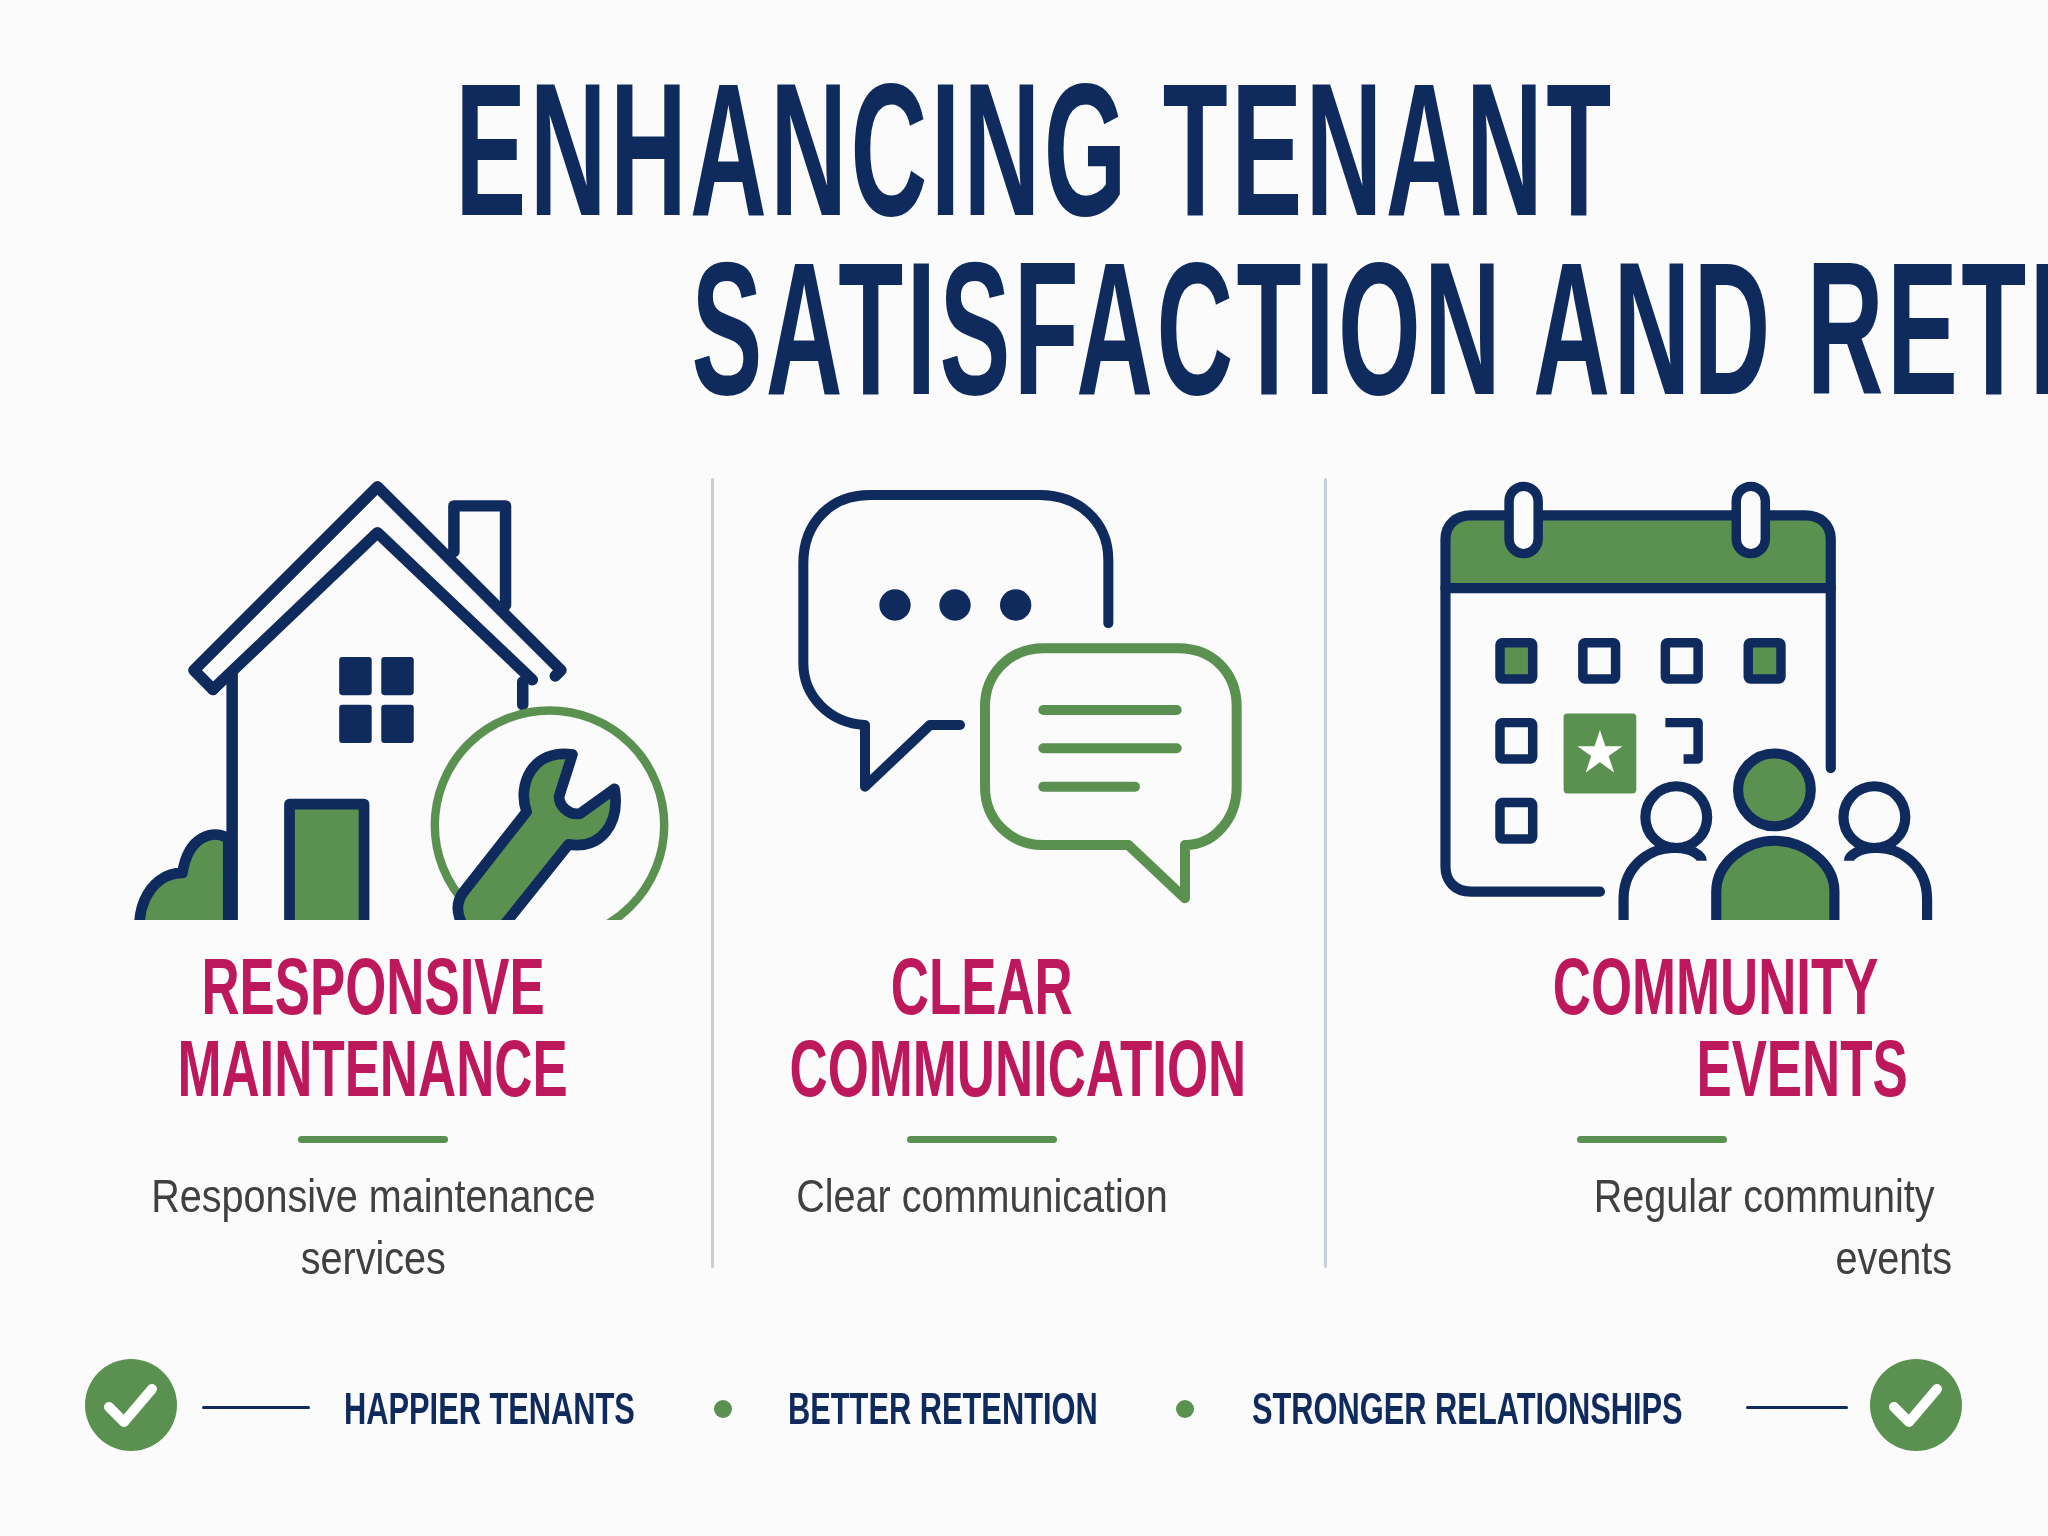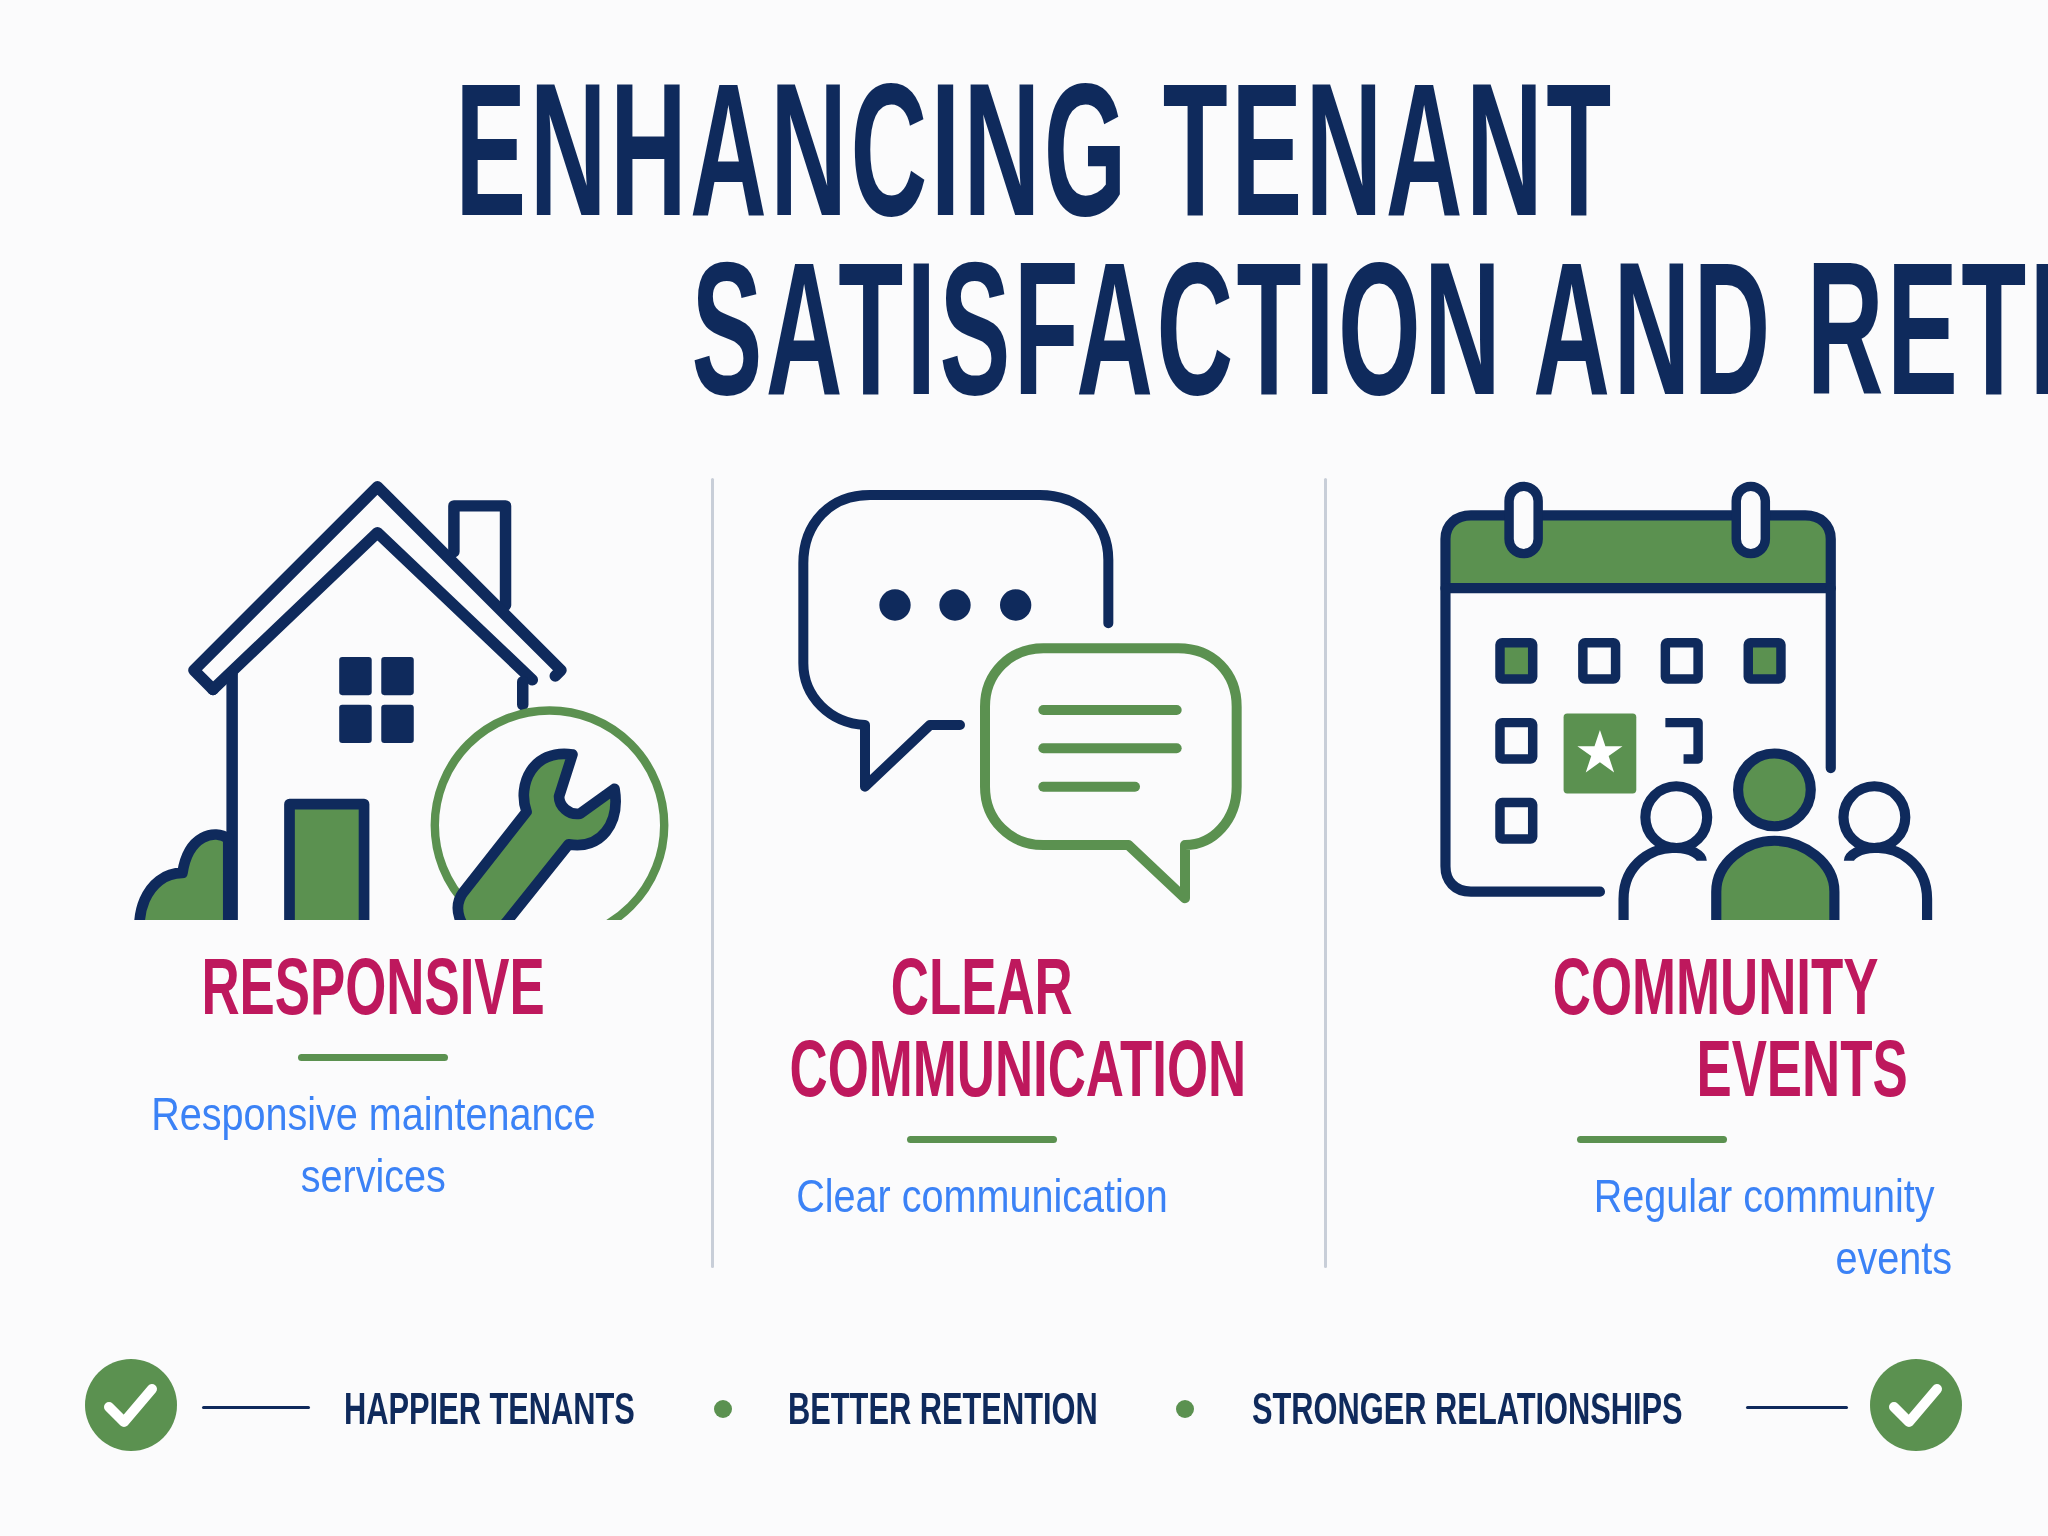--- a/index.html
+++ b/index.html
@@ -30,21 +30,21 @@
     font-weight:700; font-size:80px; line-height:82px; color:#be185d;
     white-space:nowrap;
   }
   .heading span { display:inline-block; transform:scale(0.66,1); transform-origin:center; }
   .heading .l1 { margin-top:6px; }
   .accent {
     width:150px; height:7px; border-radius:4px; background:#5b9150;
     margin:26px auto 0 auto;
   }
   .desc {
-    margin-top:22px; font-size:46px; line-height:62px; color:#3b82f6;
+    margin-top:22px; font-size:46px; line-height:62px; color:#404040;
     font-weight:400;
   }
   .desc span { display:inline-block; transform:scale(0.86,1); transform-origin:center; white-space:nowrap; }
 
   .footer-text {
     position:absolute; top:1384px; font-weight:700; font-size:44px; line-height:50px;
     color:#0f2a5c; white-space:nowrap; transform-origin:left center;
   }
   .footer-line { position:absolute; height:3px; background:#0f2a5c; top:1406px; border-radius:2px; }
   .footer-dot { position:absolute; width:18px; height:18px; border-radius:50%; background:#5b9150; top:1400px; }
@@ -140,20 +140,21 @@
     <path d="M870 1270 L870 1160 C870 1080 950 1020 1030 1020 C1110 1020 1195 1080 1195 1160 L1195 1270 Z" fill="#5b9150"></path>
     <circle cx="1030" cy="880" r="100" fill="#5b9150"></circle>
   </g>
 
   <line x1="50" y1="1280" x2="1510" y2="1280" stroke="#0f2a5c" stroke-width="30" stroke-linecap="round"></line>
 </svg>
 
 <div class="col" style="left:63px;">
   <div class="heading">
     <div class="l1"><span>RESPONSIVE</span></div>
+    <div><span>MAINTENANCE</span></div>
   </div>
   <div class="accent"></div>
   <div class="desc">
     <div><span>Responsive maintenance</span></div>
     <div><span>services</span></div>
   </div>
 </div>
 
 <div class="col" style="left:672px;">
   <div class="heading">

